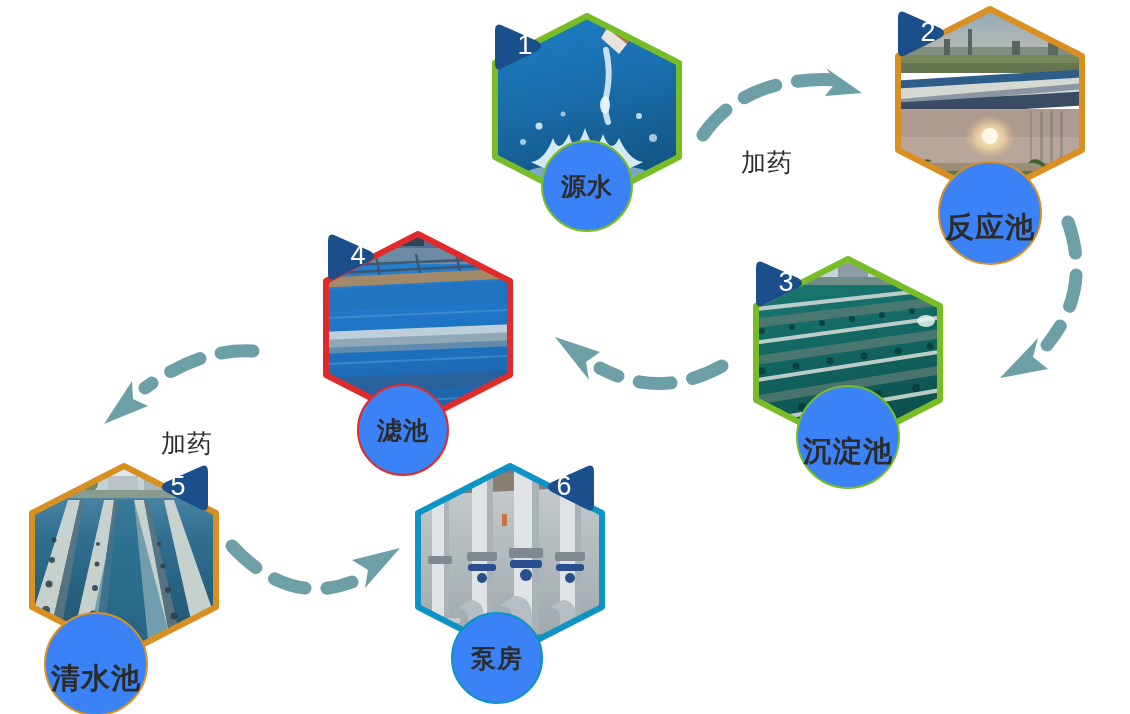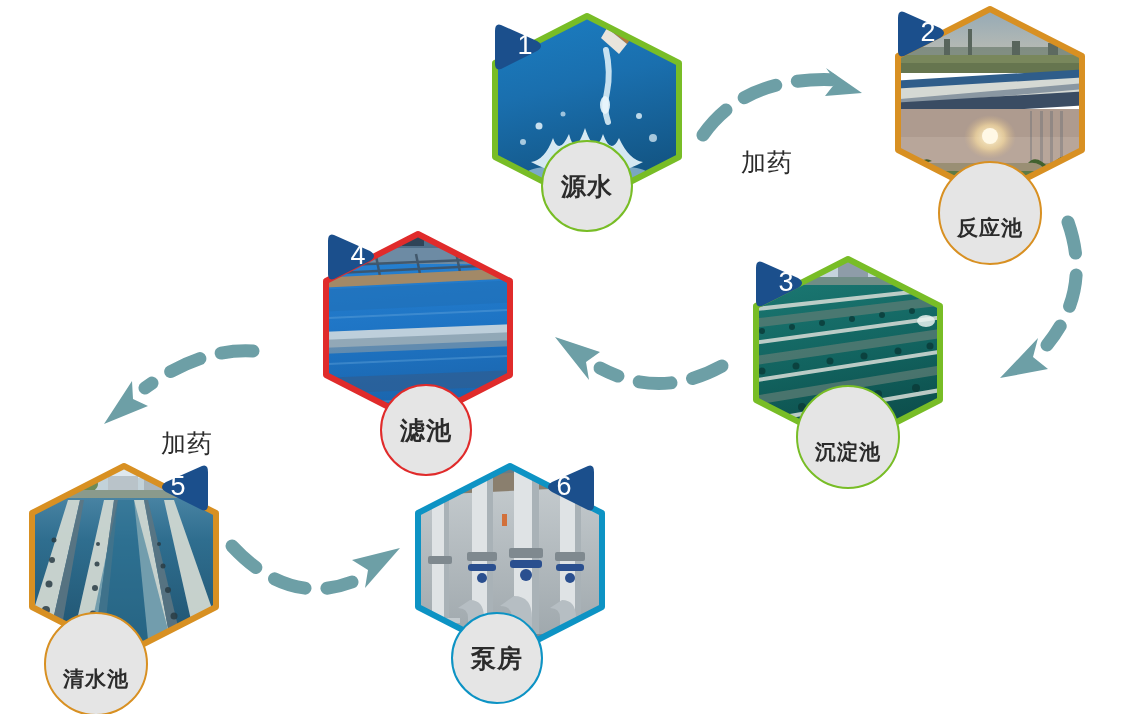--- a/index.html
+++ b/index.html
@@ -30,30 +30,30 @@
     font-family:"Liberation Sans","DejaVu Sans",sans-serif;
     margin-top:-4px;
   }
   .badge.left .num{margin-left:8px;}
   .badge.right .num{margin-right:8px;}
 
   
   .labelcircle{
     position:absolute;z-index:7;
     width:92px;height:92px;border-radius:50%;
-    background:#e5e5e5;border:2.5px solid #78bd26;
+    background:#3b82f6;border:2.5px solid #78bd26;
     display:flex;align-items:center;justify-content:center;
     box-sizing:border-box;
   }
   .labelcircle.wide{width:104px;height:104px;}
   .labelcircle span{
     font-size:25px;color:#2b2b2b;letter-spacing:1px;white-space:nowrap;
     font-family:"DejaVu Sans","Liberation Sans",sans-serif;font-weight:700;
   }
-  .labelcircle.wide span{font-size:21px;margin-top:30px;}
+  .labelcircle.wide span{font-size:29px;margin-top:30px;}
 
   
   .conn-label{
     position:absolute;z-index:8;
     font-size:25px;color:#2b2b2b;letter-spacing:1px;white-space:nowrap;
     font-family:"DejaVu Sans","Liberation Sans",sans-serif;font-weight:400;margin-top:42px;
   }
 
   .arrows{position:absolute;left:0;top:0;width:1130px;height:714px;z-index:1;pointer-events:none;}
 </style>
@@ -336,21 +336,21 @@
         </g>
         <polygon points="100,6 192,53 192,147 100,194 8,147 8,53" fill="none" stroke="#e02b2b" stroke-width="6" stroke-linejoin="round"></polygon>
       </svg>
     </div>
     <div class="badge left" style="left:8px;top:4px;">
       <svg width="56" height="50" viewBox="0 0 56 50">
         <path d="M8,3 L44,19 Q52,24 44,29 L8,47 Q2,49 2,42 L2,9 Q2,1 8,3 Z" fill="#1b4f8c"></path>
       </svg>
       <span class="num">4</span>
     </div>
-    <div class="labelcircle" style="left:62px;top:156px;border-color:#e02b2b;">
+    <div class="labelcircle" style="left:39px;top:156px;border-color:#e02b2b;">
       <span>滤池</span>
     </div>
   </div>
 
   <div class="node" style="left:24px;top:460px;">
     <div class="hexwrap">
       <svg width="200" height="200" viewBox="0 0 200 200">
         <defs>
           <clipPath id="hx5">
               <polygon points="100,6 192,53 192,147 100,194 8,147 8,53"></polygon>

